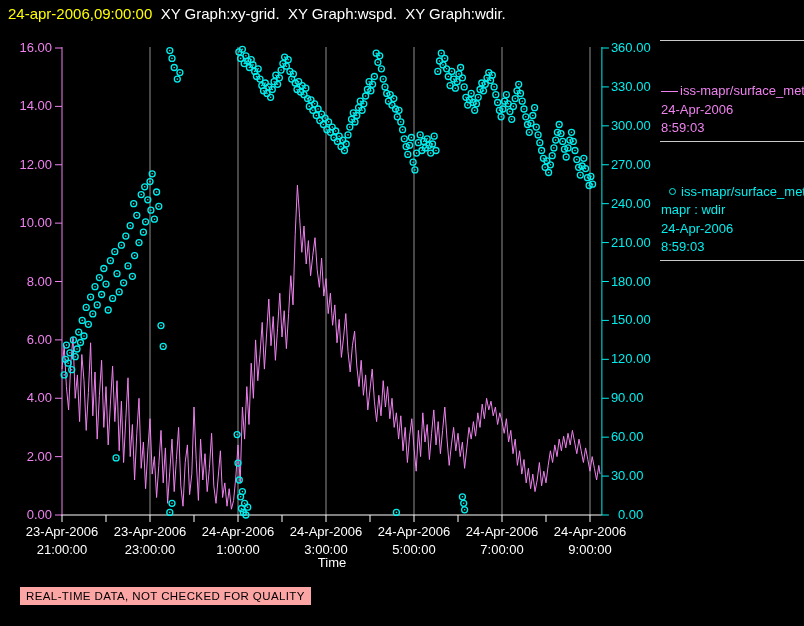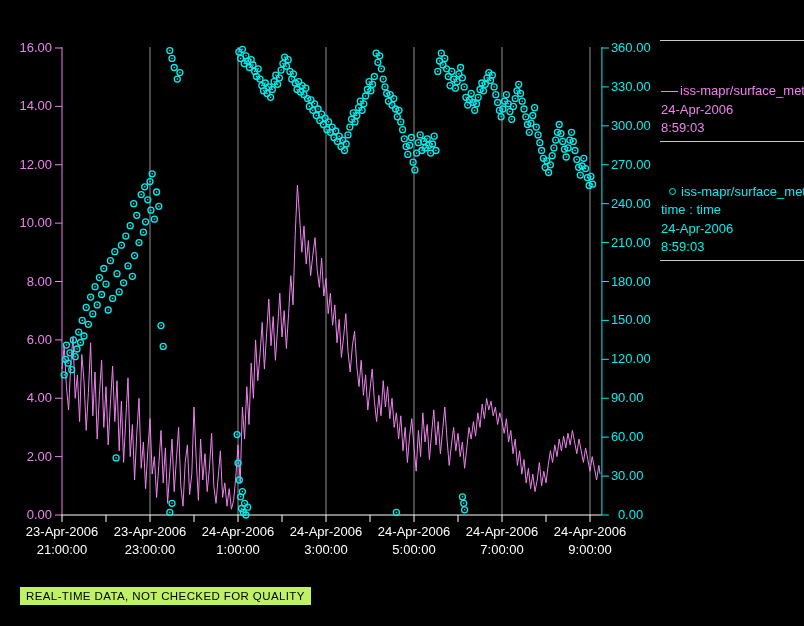--- a/index.html
+++ b/index.html
@@ -10,28 +10,29 @@
   #titlebar .graphs{color:#ffffff;}
   #plot-svg{position:absolute;left:0;top:0;}
   #legend{position:absolute;left:660px;top:40px;width:144px;color:#fff;overflow:hidden;}
   .leg-sep{height:0;border-top:1px solid #c9c9c9;}
   .leg-entry{font-size:13px;line-height:18.5px;padding:2px 0 3px 1px;white-space:nowrap;}
   .leg-head{display:flex;align-items:center;white-space:nowrap;margin-top:39px;}
   .leg-swatch-line{display:inline-block;width:17px;height:0;border-top:1px solid;margin-right:2px;flex:0 0 auto;}
   .leg-swatch-dot{display:inline-block;width:5px;height:5px;border-radius:50%;border:1.5px solid;margin:0 5px 0 8px;flex:0 0 auto;}
   #time-label{position:absolute;left:260px;top:555px;width:144px;text-align:center;
               color:#fff;font-size:13px;}
-  #footer-box{position:absolute;left:20px;top:587px;background:#bef264;color:#000;
+  #footer-box{position:absolute;left:20px;top:587px;background:#fca5a5;color:#000;
               font-size:11.5px;padding:3px 6px 3px 6px;letter-spacing:0.4px;}
 </style>
 </head>
 <body>
 
 <div id="screen">
 
+  <div id="titlebar"><span class="ts">24-apr-2006,09:00:00</span><span class="graphs">  <span>XY Graph:xy-grid.  XY Graph:wspd.  XY Graph:wdir.</span></span></div>
 
   <svg id="plot-svg" width="804" height="626" viewBox="0 0 804 626">
       <g>
         <line x1="150" y1="47" x2="150" y2="515" stroke="#8e8e8e" stroke-width="1"></line>
         <line x1="238" y1="47" x2="238" y2="515" stroke="#8e8e8e" stroke-width="1"></line>
         <line x1="326" y1="47" x2="326" y2="515" stroke="#8e8e8e" stroke-width="1"></line>
         <line x1="414" y1="47" x2="414" y2="515" stroke="#8e8e8e" stroke-width="1"></line>
         <line x1="502" y1="47" x2="502" y2="515" stroke="#8e8e8e" stroke-width="1"></line>
         <line x1="590" y1="47" x2="590" y2="515" stroke="#8e8e8e" stroke-width="1"></line>
       </g>
@@ -667,38 +668,39 @@
         <circle cx="587.4" cy="177.7" r="0.8" fill="#00eeee"></circle>
         <circle cx="589.1" cy="185.5" r="3" fill="none" stroke="#00eeee" stroke-width="1.3"></circle>
         <circle cx="589.1" cy="185.5" r="0.8" fill="#00eeee"></circle>
         <circle cx="590.9" cy="176.4" r="3" fill="none" stroke="#00eeee" stroke-width="1.3"></circle>
         <circle cx="590.9" cy="176.4" r="0.8" fill="#00eeee"></circle>
         <circle cx="592.6" cy="184.2" r="3" fill="none" stroke="#00eeee" stroke-width="1.3"></circle>
         <circle cx="592.6" cy="184.2" r="0.8" fill="#00eeee"></circle>
       </g>
     </svg>
 
+  <div id="time-label">Time</div>
 
   <div id="legend">
     <div class="leg-sep"></div>
     <div class="leg-entry" id="leg0" style="color: rgb(238, 130, 238);">
       <div class="leg-head">
         <span class="leg-swatch-line" id="leg0-swatch" style="border-color: rgb(238, 130, 238);"></span>
         <span>iss-mapr/surface_met</span>
       </div>
       <div>24-Apr-2006</div>
       <div>8:59:03</div>
     </div>
     <div class="leg-sep"></div>
     <div class="leg-entry" id="leg1" style="color: rgb(0, 238, 238);">
       <div class="leg-head">
         <span class="leg-swatch-dot" id="leg1-swatch" style="border-color: rgb(0, 238, 238);"></span>
         <span>iss-mapr/surface_met</span>
       </div>
-      <div>time : time</div>
+      <div>mapr : wdir</div>
       <div>24-Apr-2006</div>
       <div>8:59:03</div>
     </div>
     <div class="leg-sep"></div>
   </div>
 
   <div id="footer-box">REAL-TIME DATA, NOT CHECKED FOR QUALITY</div>
 
 </div>
 

